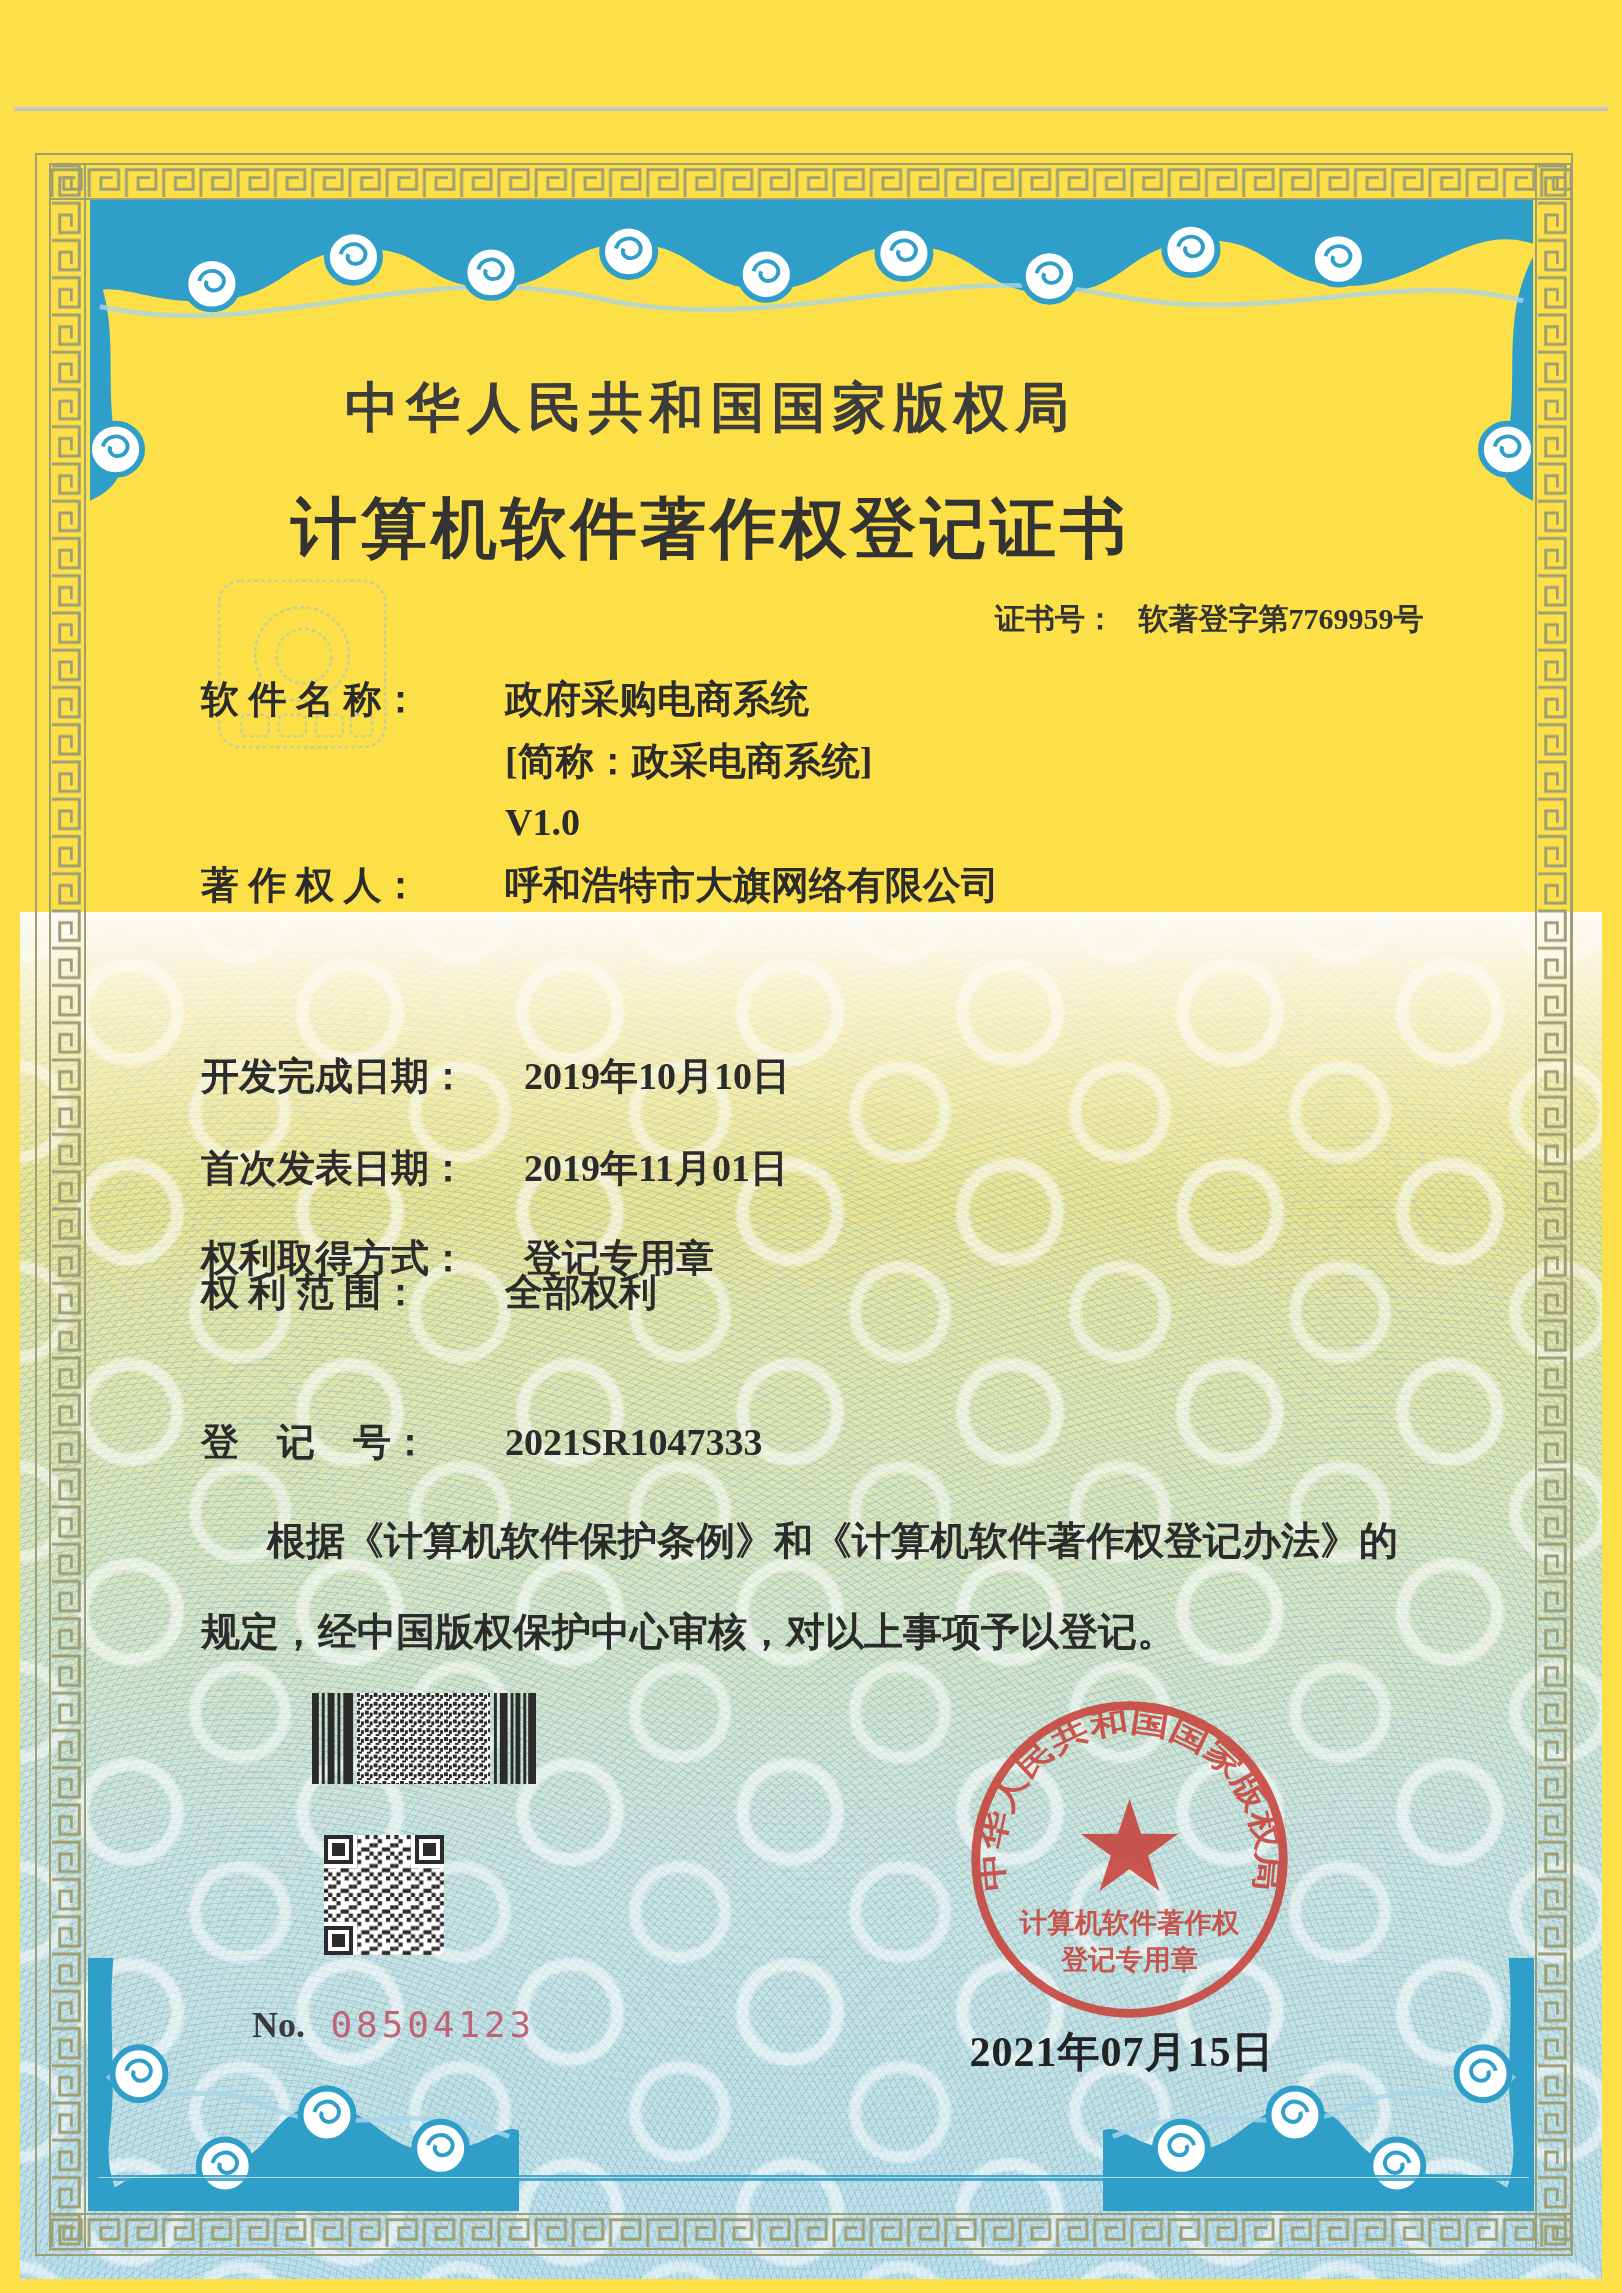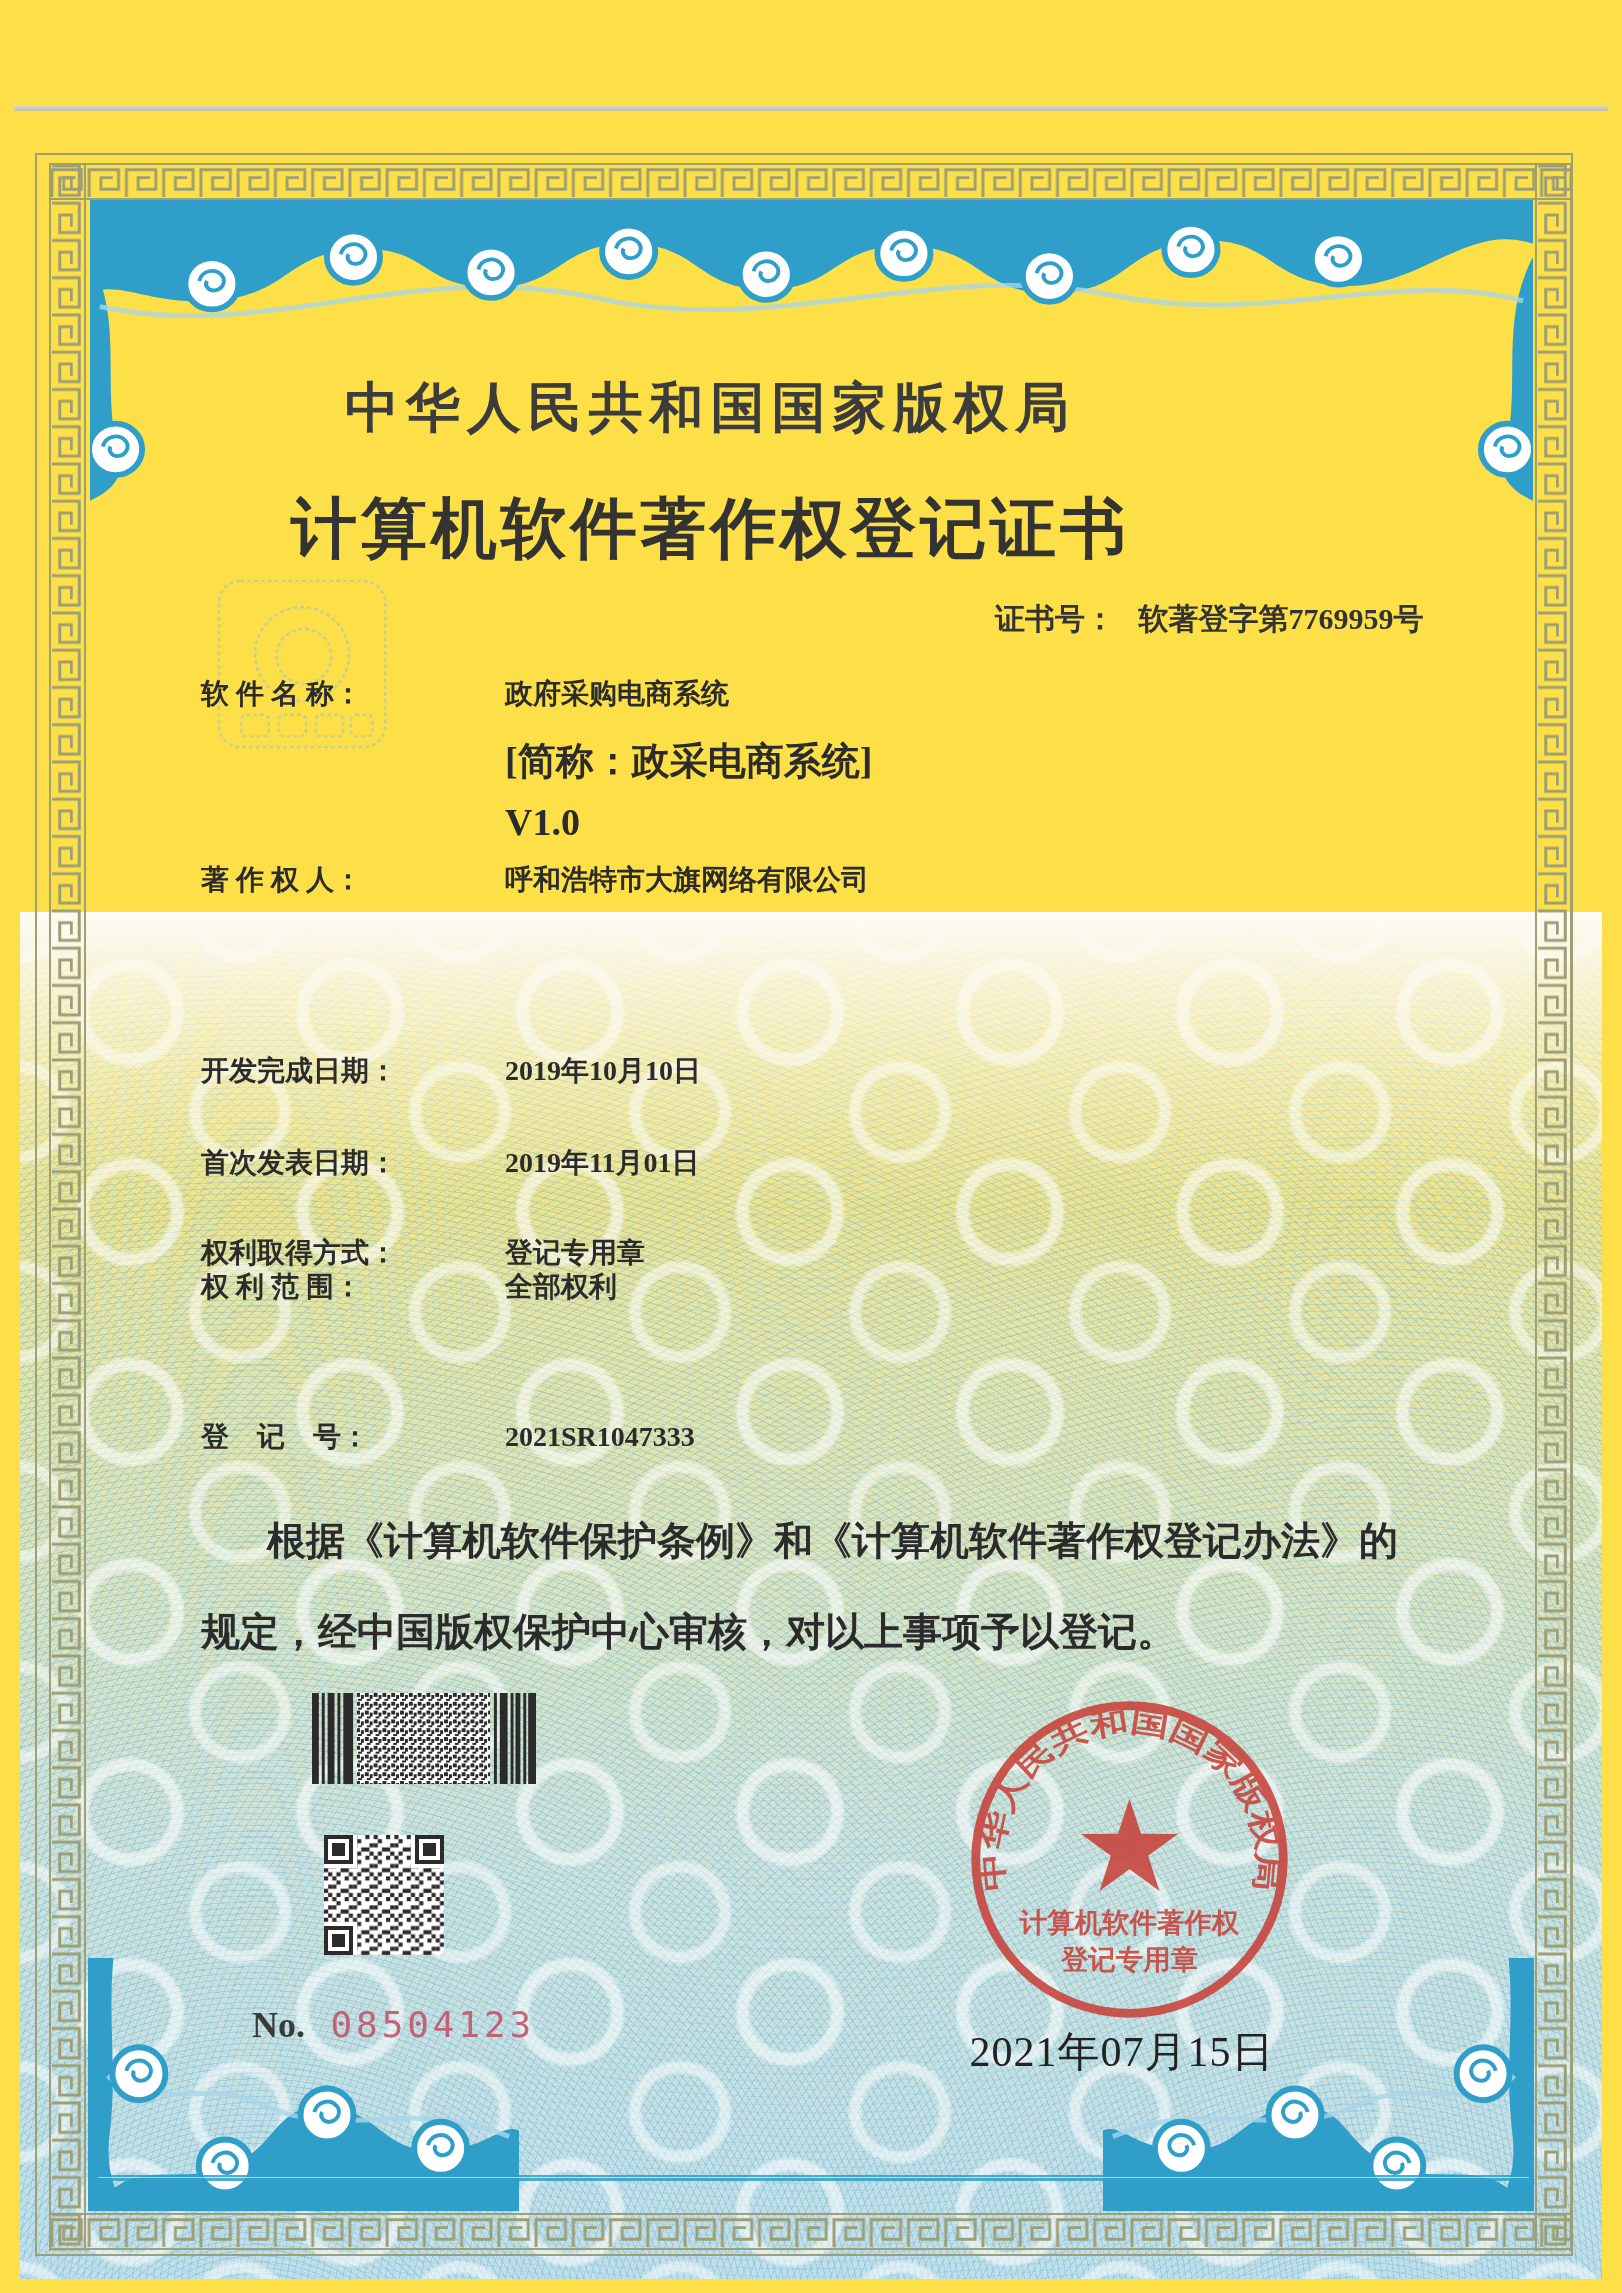--- a/index.html
+++ b/index.html
@@ -48,37 +48,37 @@
   .watermark{position:absolute; left:214px; top:576px; width:176px; height:176px; opacity:.5;}
   
   .title1{position:absolute; left:95px; top:380px; width:1231px; text-align:center;
     font-family:"Liberation Sans","DejaVu Sans",sans-serif;
     font-size:54px; font-weight:700; letter-spacing:6.9px; color:#3c3c3c; line-height:1;}
   .title2{position:absolute; left:95px; top:476px; width:1231px; text-align:center;
     font-family:"Liberation Sans","DejaVu Sans",sans-serif;
     font-size:66px; font-weight:800; letter-spacing:3.9px; color:#333; line-height:1.1;margin-top:16px;}
   .certno{position:absolute; left:995px; top:604px; font-size:30px; font-weight:700; color:#333; line-height:1;}
   .certno .v{margin-left:23.5px;}
-  .frow{position:absolute; left:201px; font-size:28px; font-weight:700; color:#2b2b2b; line-height:1; white-space:nowrap;}
+  .frow{position:absolute; left:201px; font-size:38px; font-weight:700; color:#2b2b2b; line-height:1; white-space:nowrap;}
   .frow .lbl{display:inline-block; min-width:247px;}
   .frow .val{margin-left:57px; font-weight:600;}
   .vextra{position:absolute; left:505px; font-size:38px; font-weight:600; line-height:1; white-space:nowrap;}
   .stmt{position:absolute; font-size:39px; font-weight:600; color:#2b2b2b; line-height:1; white-space:nowrap;}
   .barcode{position:absolute; left:312px; top:1693px; width:224px; height:91px;}
   .barcode svg{display:block; width:100%; height:100%;}
   .qr{position:absolute; left:323px; top:1835px; width:122px; height:120px;}
   .qr svg{display:block; width:100%; height:100%;}
   .serial{position:absolute; left:252px; top:2007px; line-height:1; white-space:nowrap;}
   .serial .no{font-size:36px; color:#3a3a3a; font-weight:600;}
   .serial .num{font-family:"DejaVu Sans Mono","Liberation Mono",monospace;
     font-size:36px; color:#c2566a; letter-spacing:3.9px; margin-left:25.5px; font-weight:400; opacity:.9;}
   .seal{position:absolute; left:961px; top:1691px; width:337px; height:337px; opacity:.88;}
   .seal svg{display:block; width:100%; height:100%;}
   .issue-date{position:absolute; left:926px; top:2031px; width:392px; text-align:center;
-    font-size:42px; font-weight:400; color:#222; line-height:1; letter-spacing:1px;}
+    font-size:42px; font-weight:700; color:#222; line-height:1; letter-spacing:1px;}
 </style>
 </head>
 <body>
 
 <div class="sheet">
 
   <svg width="0" height="0" style="position:absolute">
     <defs>
       <pattern id="fretH" width="38" height="38" patternUnits="userSpaceOnUse">
         <path d="M3,35 V7 H33 V27 H15 V15 H27" fill="none" stroke="#9e9e74" stroke-width="3"></path>

